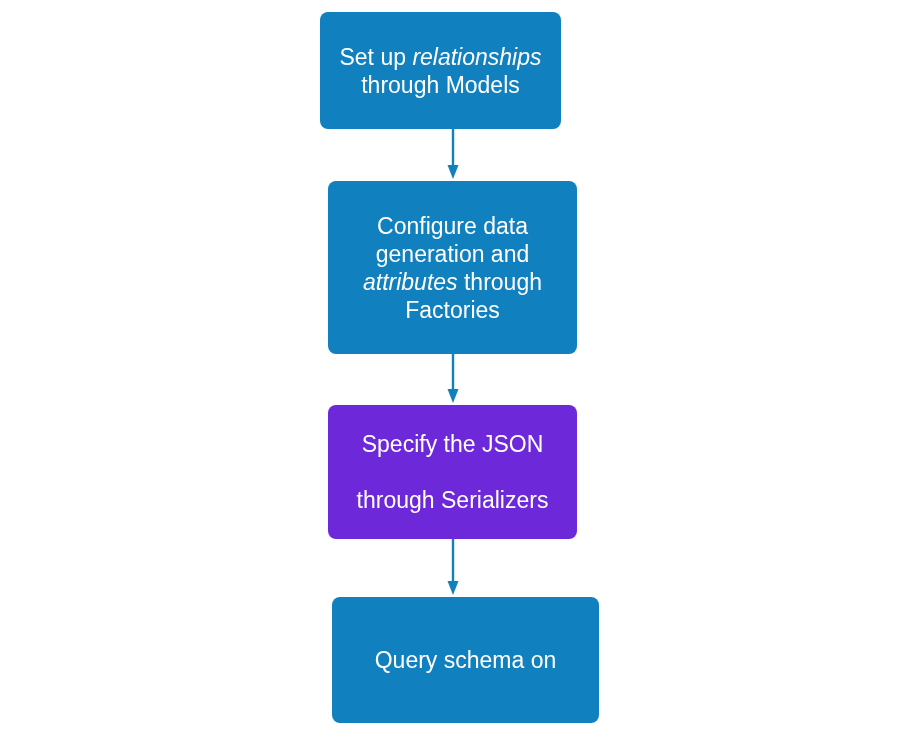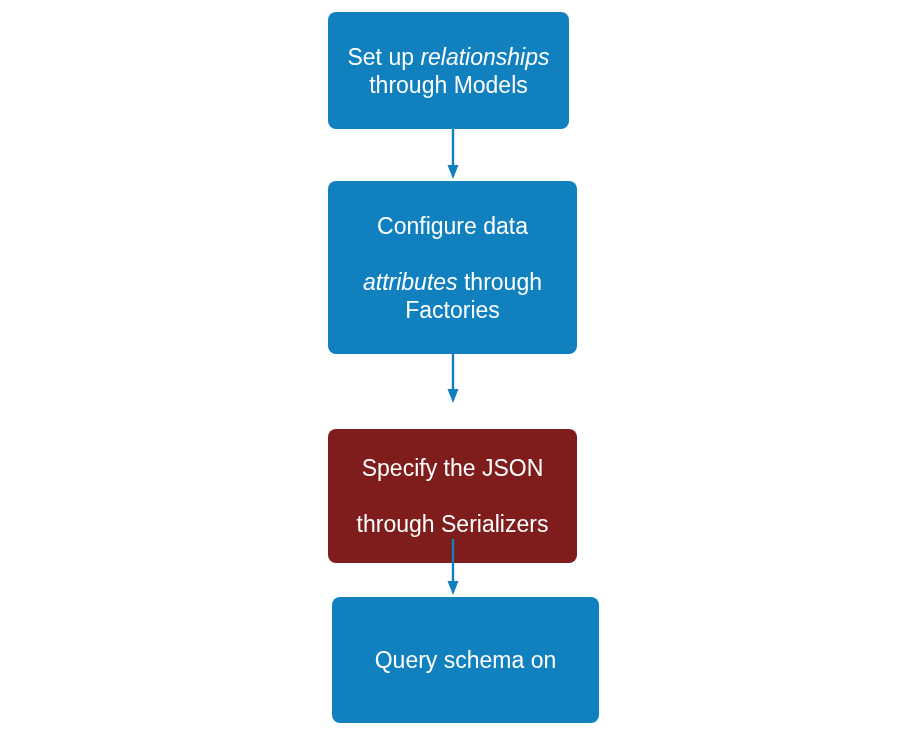--- a/index.html
+++ b/index.html
@@ -51,51 +51,51 @@
   .connector svg {
     display: block;
     overflow: visible;
   }
 </style>
 </head>
 <body style="background: rgb(255, 255, 255);">
 
 <div id="flow-canvas">
 
-  <div class="node" id="node-models" style="left: 328px; top: 12px; width: 241px; height: 117px; background: rgb(17, 128, 190);">
+  <div class="node" id="node-models" style="left: 320px; top: 12px; width: 241px; height: 117px; background: rgb(17, 128, 190);">
     <span class="node-text">
       <span>Set up </span><em>relationships</em><br>
       <span>through </span><strong>Models</strong>
     </span>
   </div>
 
   <div class="connector" id="connector-1" style="left: 441px; top: 129px; height: 50px;">
     <svg width="24" height="50" viewBox="0 0 24 50" xmlns="http://www.w3.org/2000/svg">
       <line x1="12" y1="0" x2="12" y2="44" stroke="#1180BE" stroke-width="2.4"></line>
       <polygon points="12,50 6.5,36 17.5,36" fill="#1180BE"></polygon>
     </svg>
   </div>
 
   <div class="node" id="node-factories" style="left: 328px; top: 181px; width: 249px; height: 173px; background: rgb(17, 128, 190); text-align: center;">
     <span class="node-text">
       <span>Configure data</span><br>
-      <br>
+      <span>generation and</span><br>
       <em>attributes</em><span> through</span><br>
       <strong>Factories</strong>
     </span>
   </div>
 
   <div class="connector" id="connector-2" style="left: 441px; top: 354px; height: 49px;">
     <svg width="24" height="49" viewBox="0 0 24 49" xmlns="http://www.w3.org/2000/svg">
       <line x1="12" y1="0" x2="12" y2="43" stroke="#1180BE" stroke-width="2.4"></line>
       <polygon points="12,49 6.5,35 17.5,35" fill="#1180BE"></polygon>
     </svg>
   </div>
 
-  <div class="node" id="node-serializers" style="left: 328px; top: 405px; width: 249px; height: 134px; background: #7f1d1d; margin-top: 24px;">
+  <div class="node" id="node-serializers" style="left: 328px; top: 405px; width: 249px; height: 134px; background: #6d28d9;">
     <span class="node-text">
       <span>Specify the JSON</span><br>
       <br>
       <span>through </span><strong>Serializers</strong>
     </span>
   </div>
 
   <div class="connector" id="connector-3" style="left: 441px; top: 539px; height: 56px;">
     <svg width="24" height="56" viewBox="0 0 24 56" xmlns="http://www.w3.org/2000/svg">
       <line x1="12" y1="0" x2="12" y2="50" stroke="#1180BE" stroke-width="2.4"></line>

